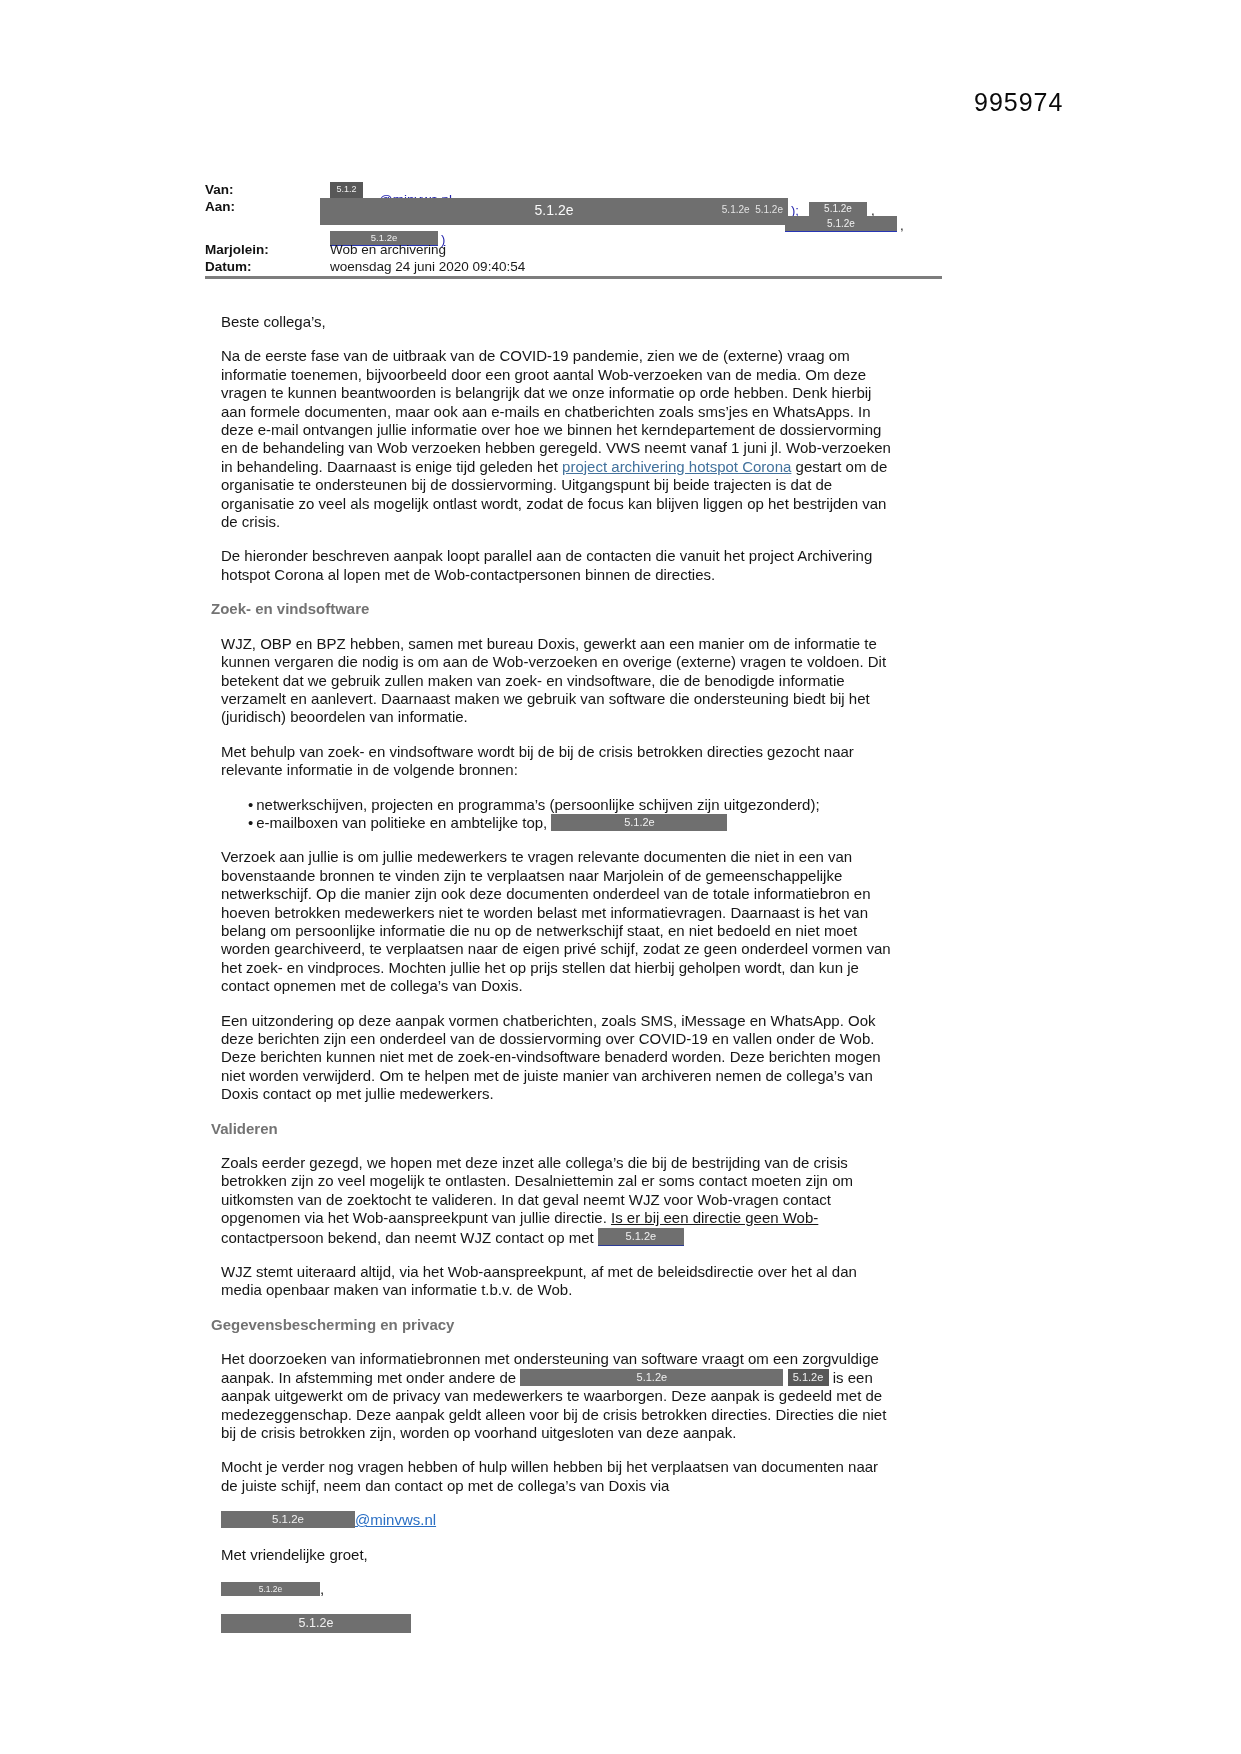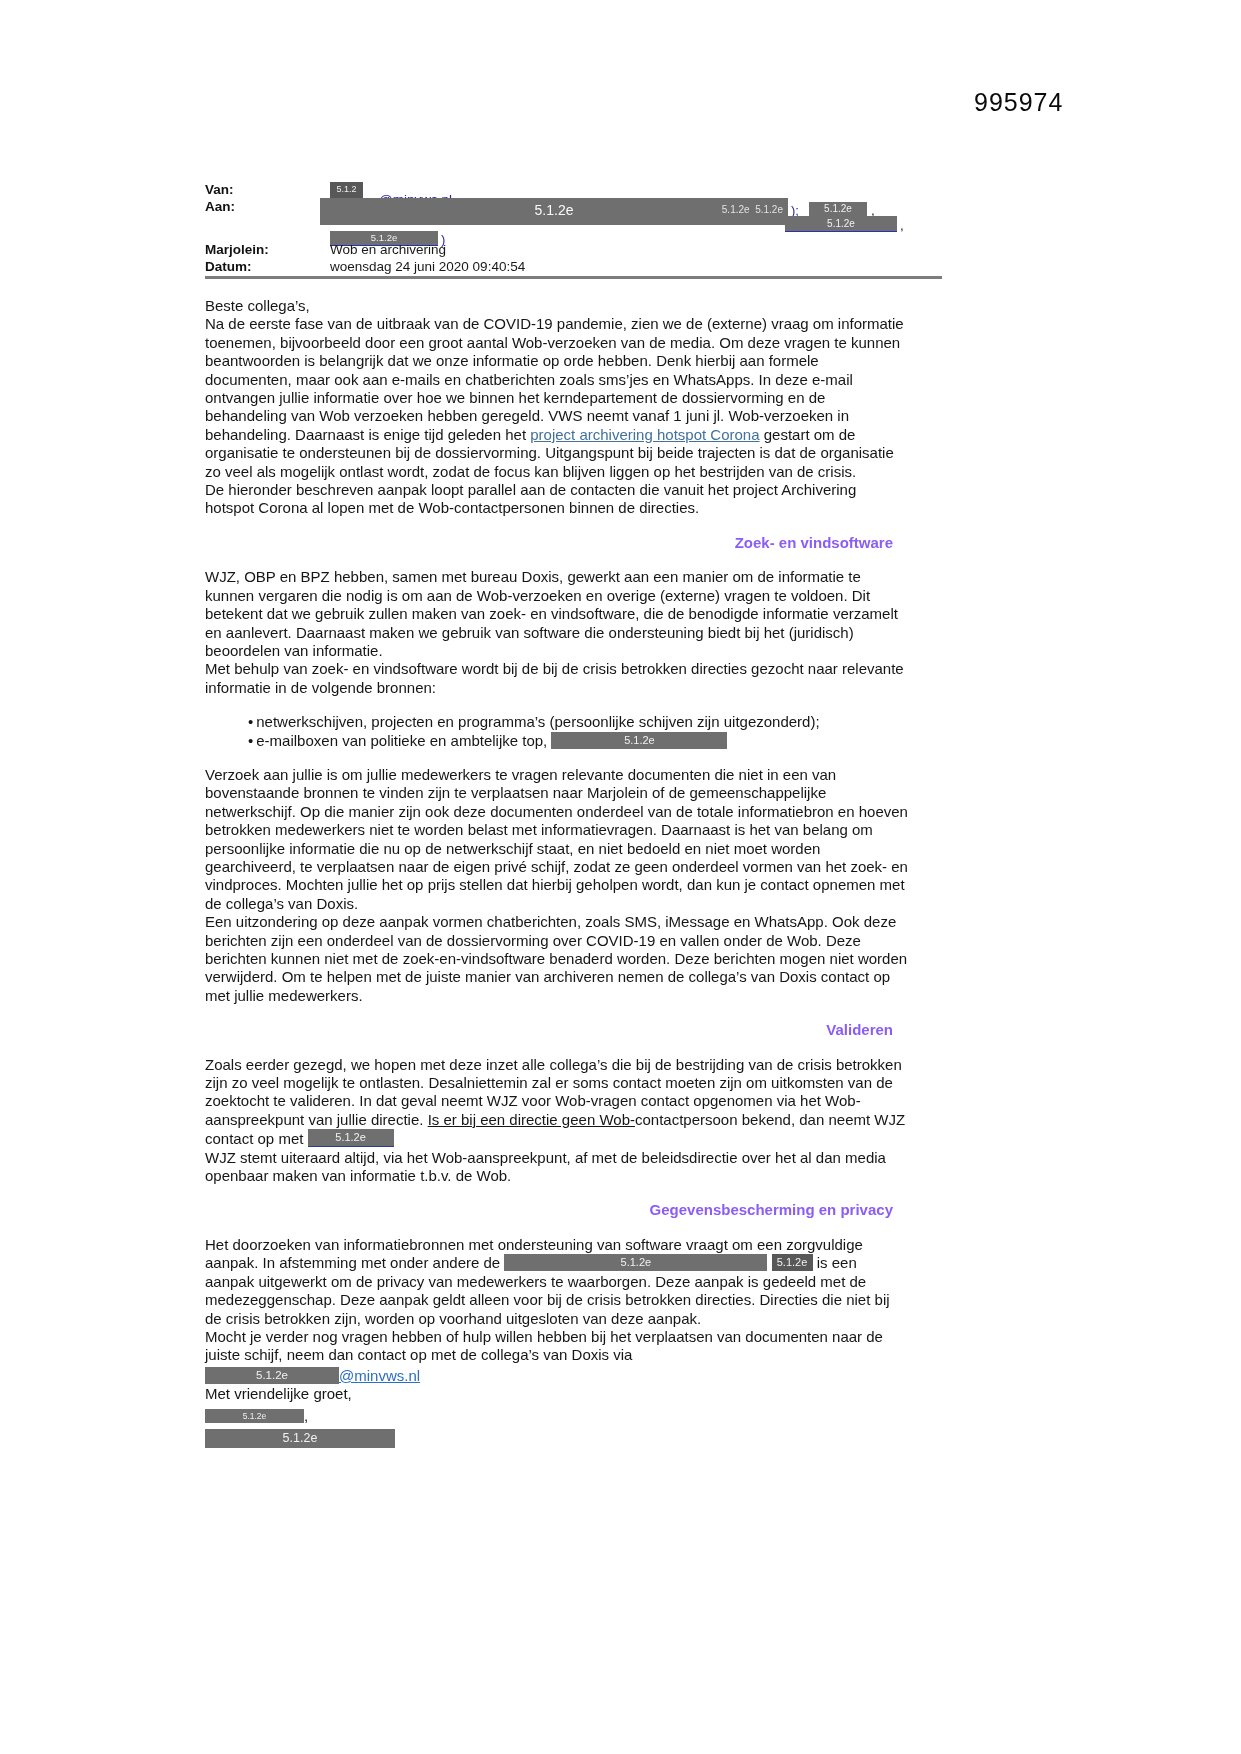--- a/index.html
+++ b/index.html
@@ -46,22 +46,22 @@
   .aanbox3{position:absolute;left:0px;top:32px;width:108px;height:14px;line-height:14px;font-size:9.5px;}
   .aan-paren3{position:absolute;left:111px;top:33px;font-size:13px;}
   .van-redact{width:33px;height:24px;line-height:14px;font-size:9px;vertical-align:-2px;margin-right:16px;}
   
   .rule{position:absolute;left:205px;top:276px;width:737px;height:3px;background:var(--rule,#7d7d7d);}
   
   .email-body{
     position:absolute;left:205px;top:297px;width:704px;
     font-size:15px;line-height:18.4px;color:var(--text,#161616);
   }
-  .b-p{margin:0;}
-  .b-h{margin:16px;font-weight:bold;color:#8b5cf6;text-align:right;}
+  .b-p{margin:16px;}
+  .b-h{margin:6px;font-weight:bold;color:#737373;}
   .b-ul{margin:16px;padding:0 0 0 27px;list-style:none;}
   .b-ul li{margin:0;}
   .b-ul li::before{content:"\2022";margin-right:3px;}
   .useg{text-decoration:underline;}
   .lnk{text-decoration:underline;cursor:pointer;}
   .lnk.corona{color:var(--corona-link,#41719c);text-align:center;}
   .lnk.email{color:var(--email-link,#2a6fc4);}
 </style>
 </head>
 <body>

